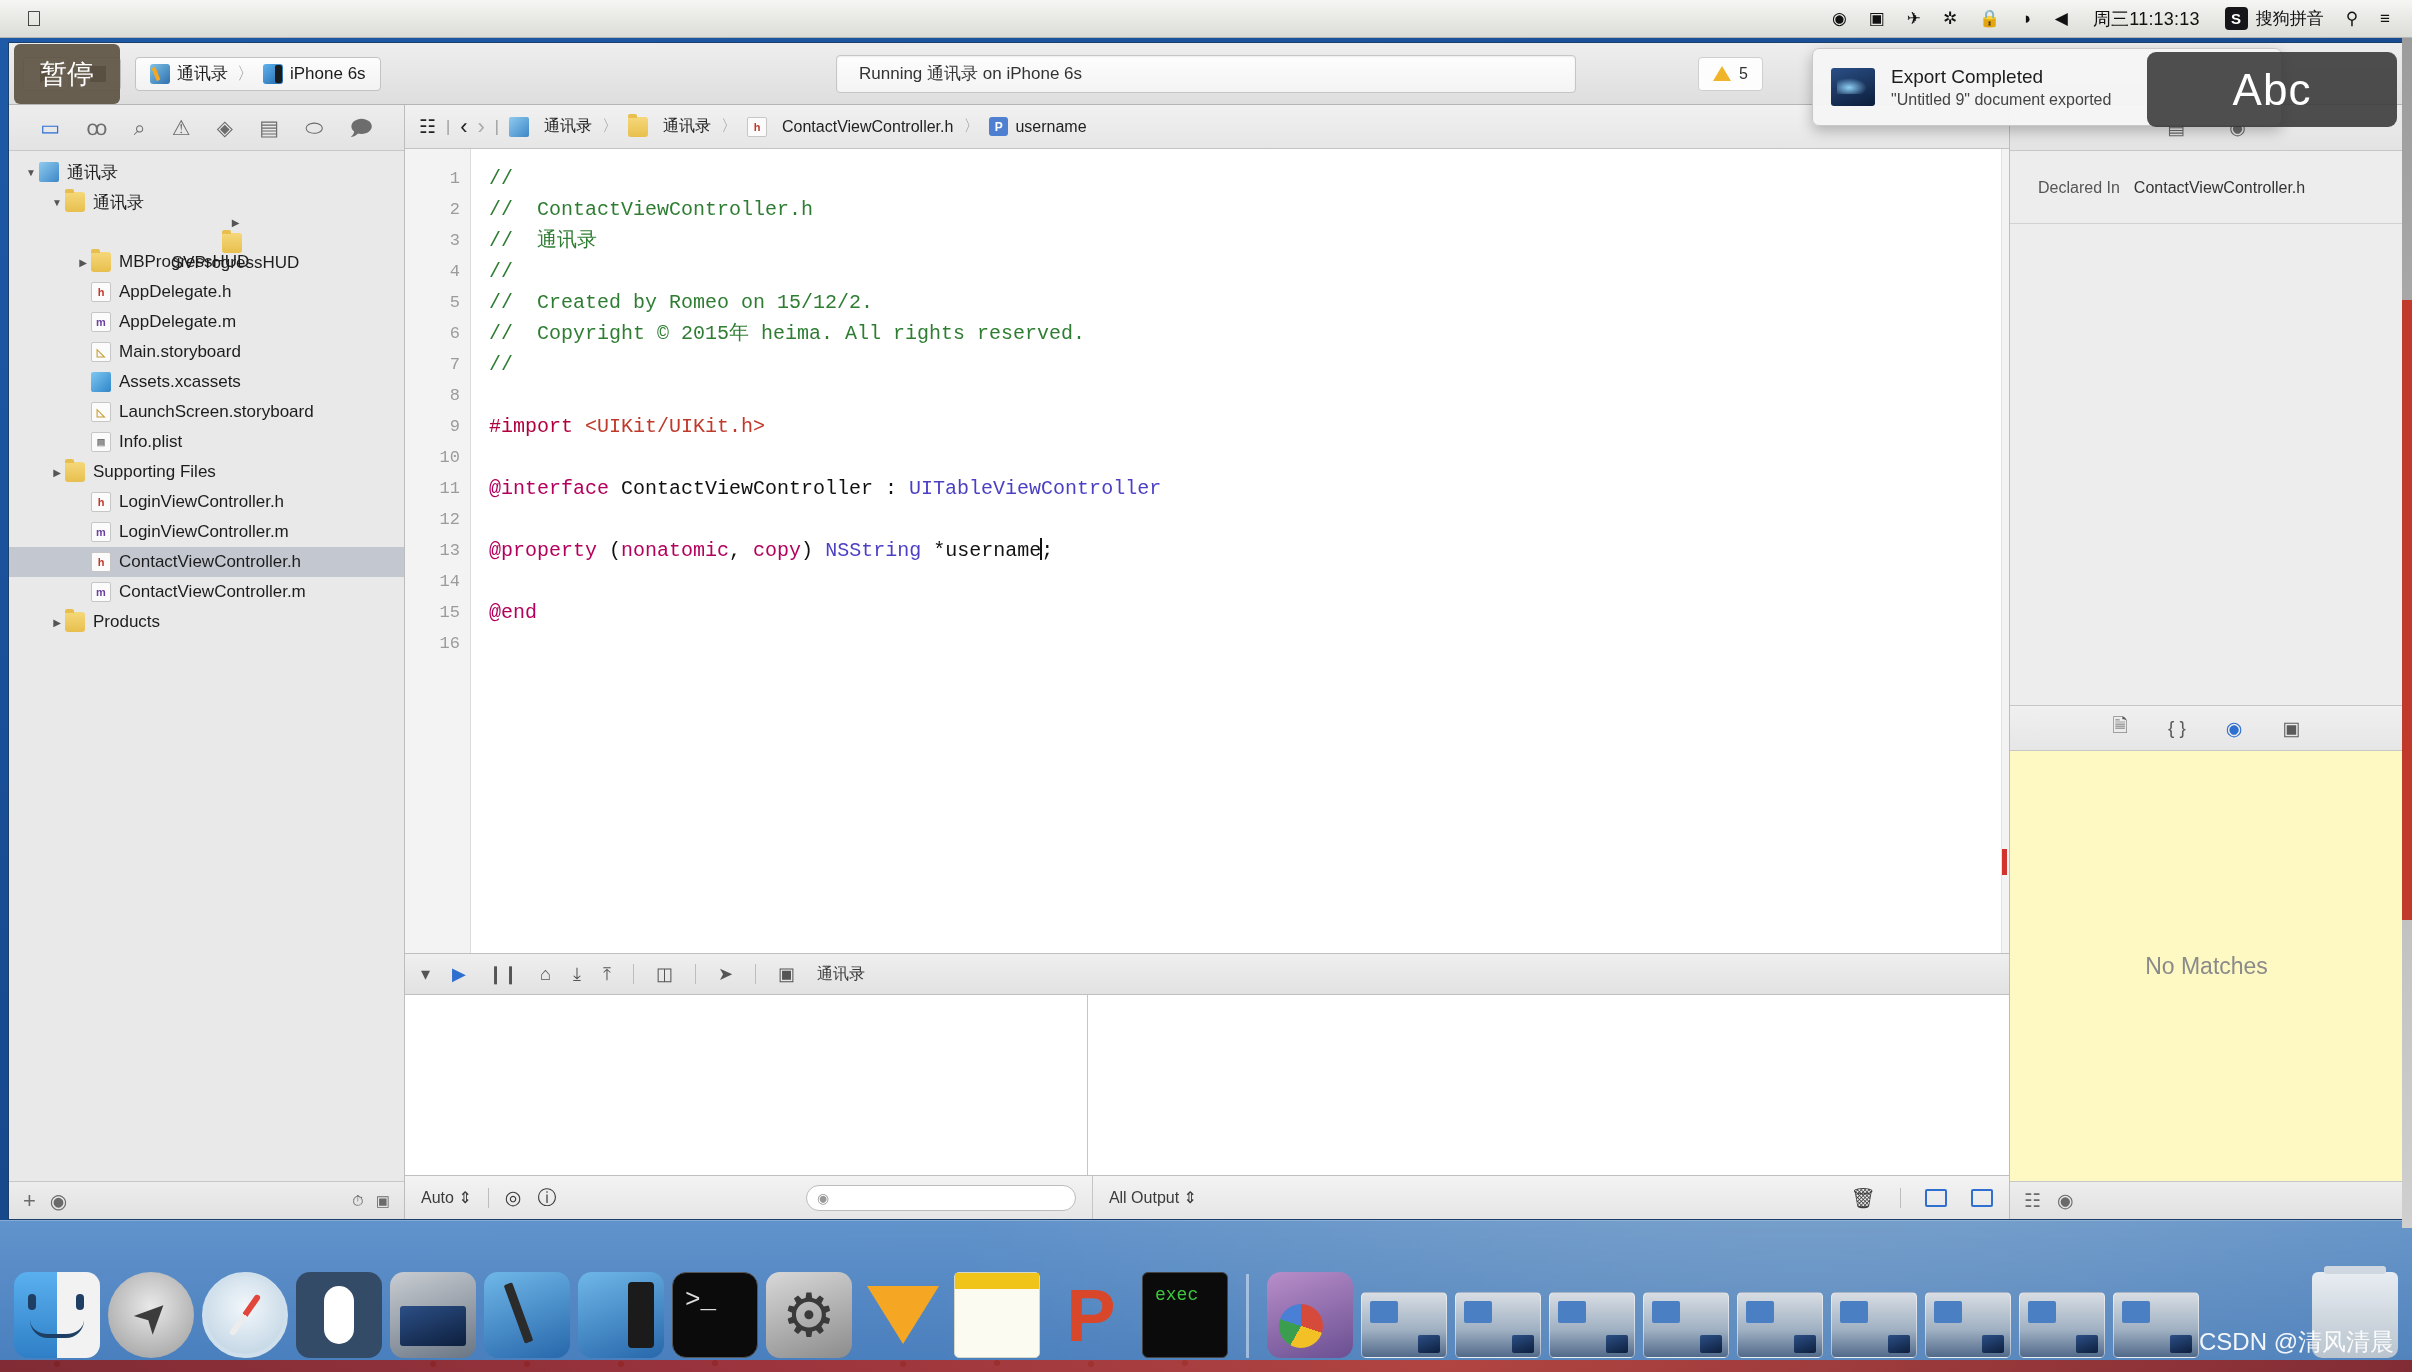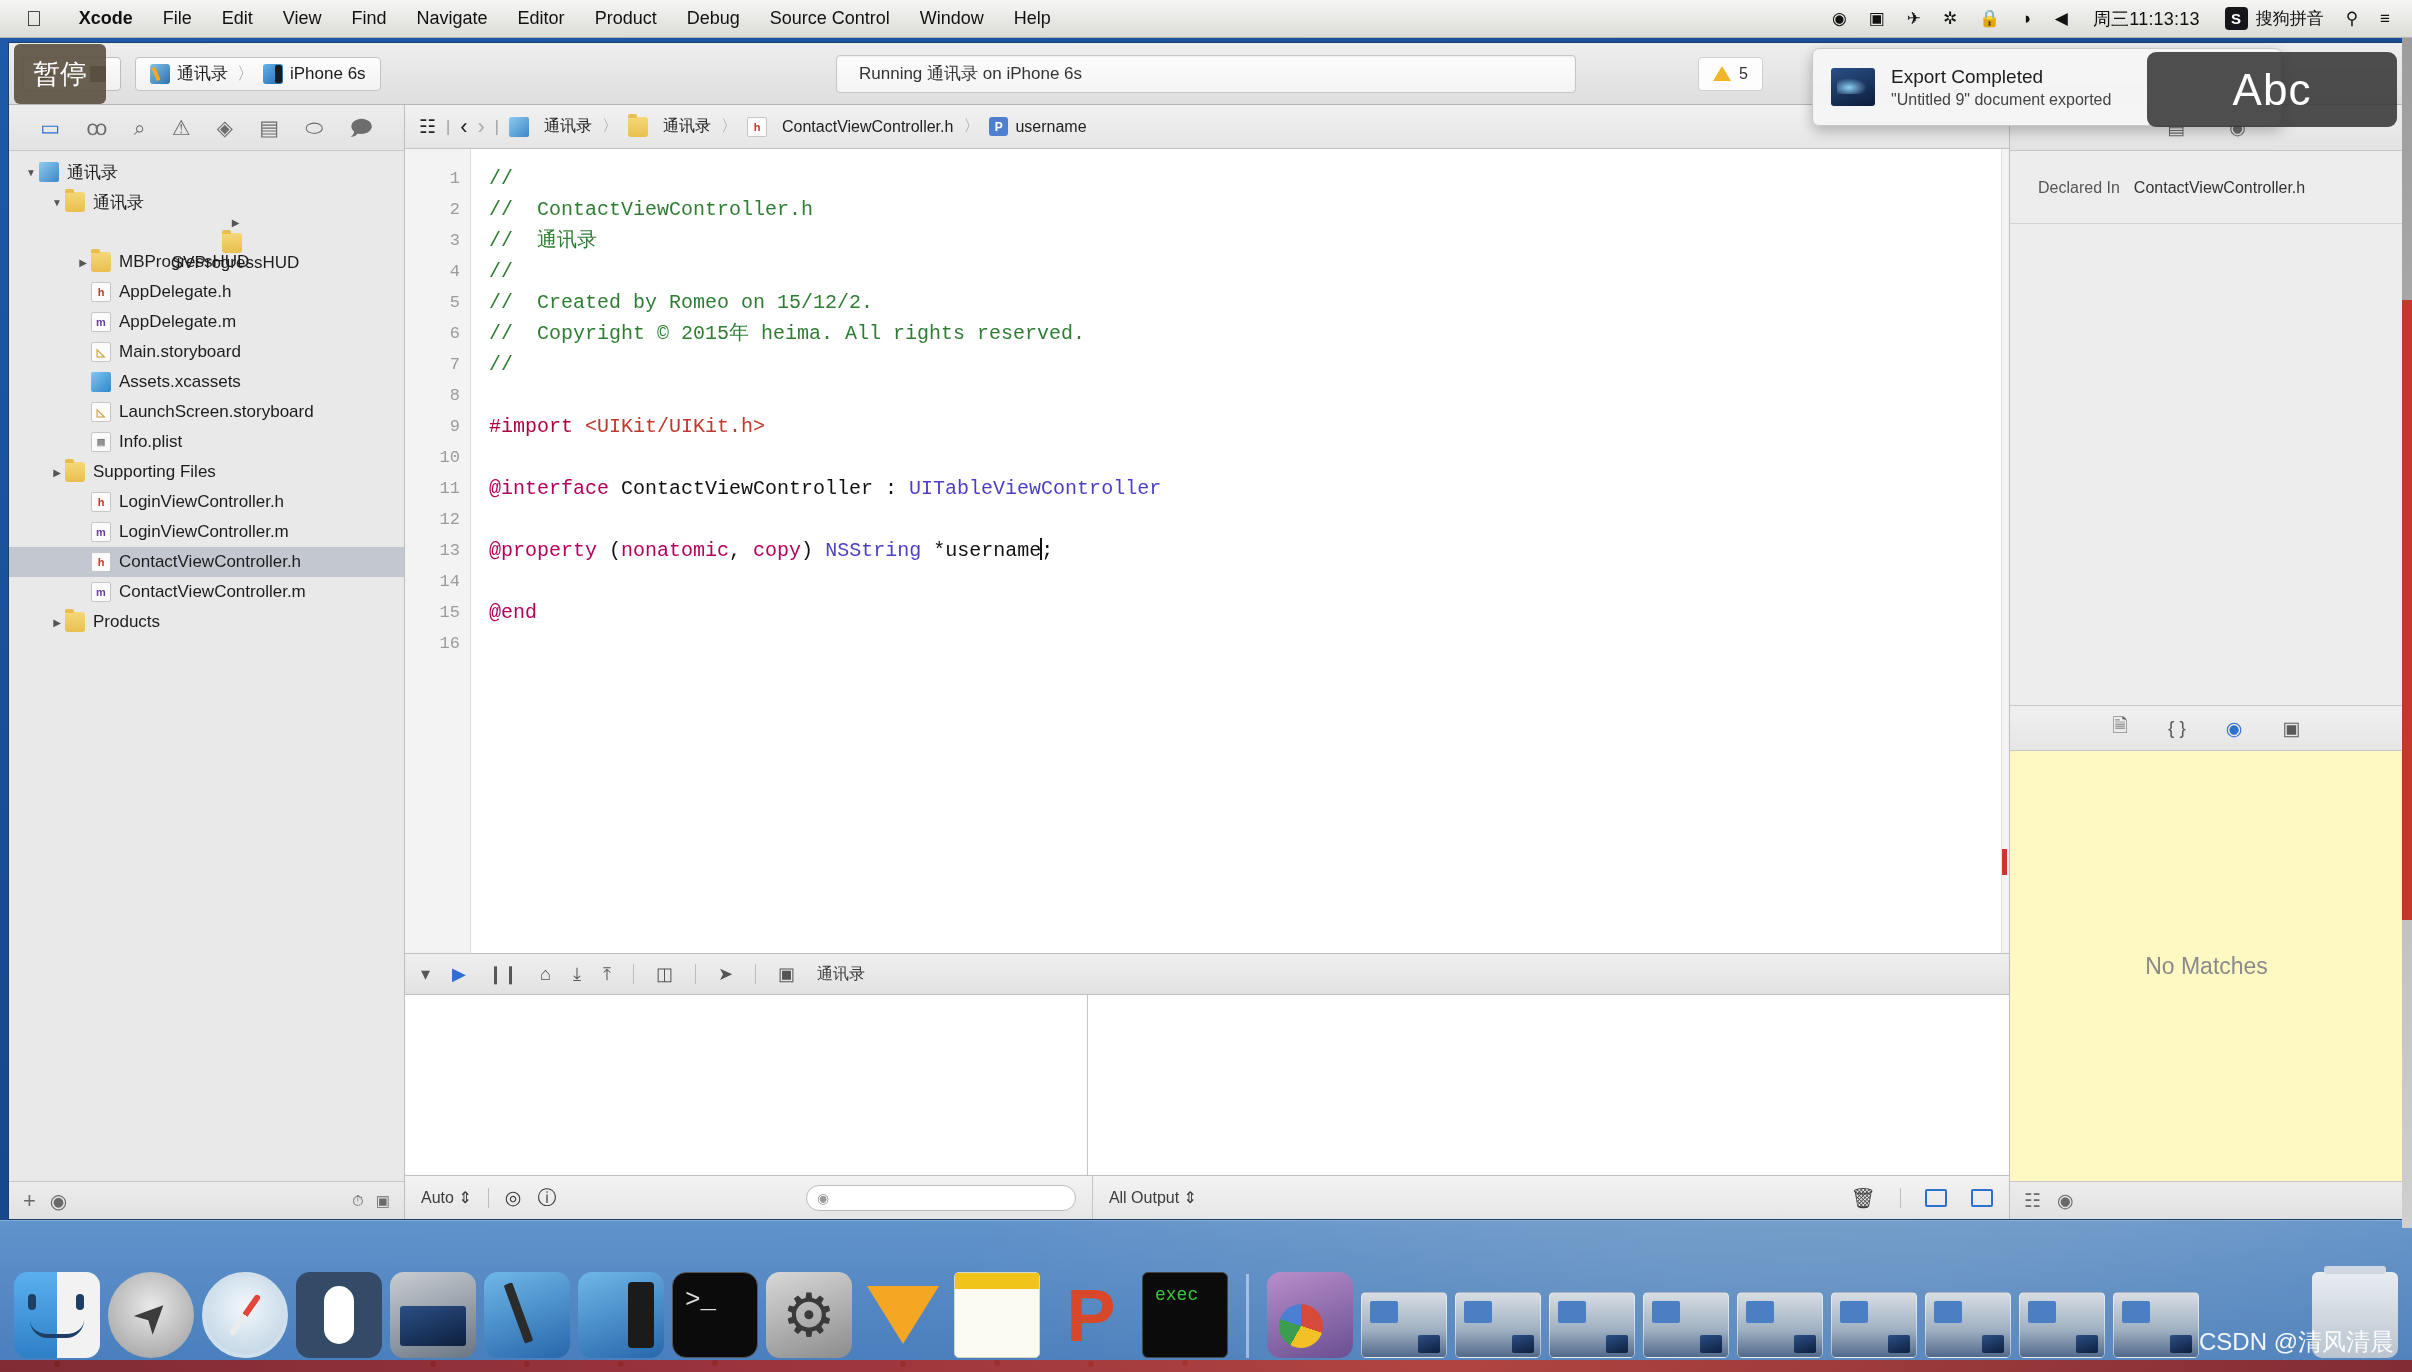--- a/index.html
+++ b/index.html
@@ -291,21 +291,21 @@
     height: 38px; flex: 0 0 38px; border-top: 1px solid #c7c7c7;
     background: linear-gradient(180deg,#ededed,#e1e1e1);
     display: flex; align-items: center; padding: 0 14px; gap: 16px;
     font-size: 16px; color: #6a6a6a;
   }
 
   
   .tooltip-pause {
     position: absolute; left: 14px; top: 44px;
     background: rgba(92,82,66,.92); color: #fff;
-    padding: 12px 19px; border-radius: 6px; font-size: 27px;
+    padding: 12px 26px; border-radius: 6px; font-size: 27px;
     z-index: 40;
     font-family: Liberation Mono, monospace;
   }
   .notif {
     position: absolute; right: 130px; top: 48px; width: 470px; height: 78px;
     background: rgba(245,245,245,.97);
     border: 1px solid #c8c8c8; border-radius: 7px;
     box-shadow: 0 5px 14px rgba(0,0,0,.25);
     display: flex; align-items: center; gap: 16px; padding: 0 18px;
     z-index: 41;
@@ -424,34 +424,20 @@
   }
 </style>
 </head>
 <body>
 
 <div class="screen">
   <div class="desktop"></div>
 
   <div class="menubar">
     <span class="apple"></span>
-    <div id="menu-items" style="display:flex;align-items:center;">
-        <span class="menu-item app-name">Xcode</span>
-        <span class="menu-item">File</span>
-        <span class="menu-item">Edit</span>
-        <span class="menu-item">View</span>
-        <span class="menu-item">Find</span>
-        <span class="menu-item">Navigate</span>
-        <span class="menu-item">Editor</span>
-        <span class="menu-item">Product</span>
-        <span class="menu-item">Debug</span>
-        <span class="menu-item">Source Control</span>
-        <span class="menu-item">Window</span>
-        <span class="menu-item">Help</span>
-      </div>
     <span class="spacer"></span>
     <div id="status-items" style="display:flex;align-items:center;">
         <span class="status-item">◉</span>
         <span class="status-item">▣</span>
         <span class="status-item">✈</span>
         <span class="status-item">✲</span>
         <span class="status-item">🔒</span>
         <span class="status-item">◗</span>
         <span class="status-item">◀</span>
       </div>

